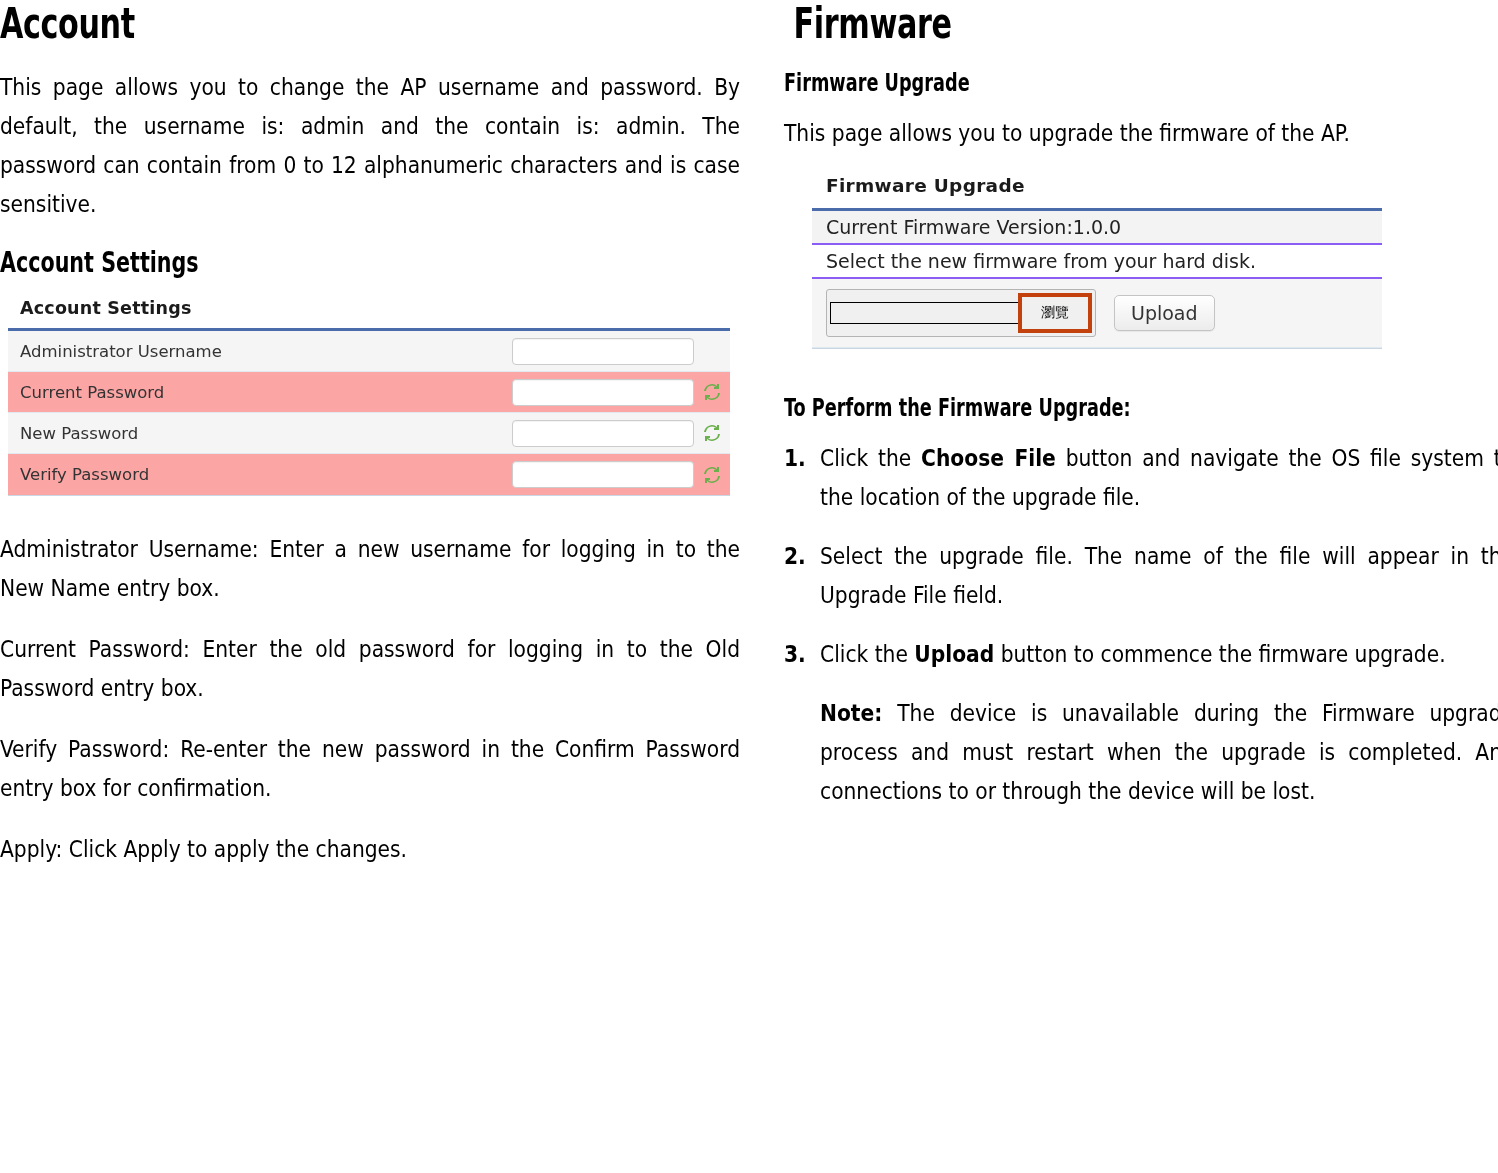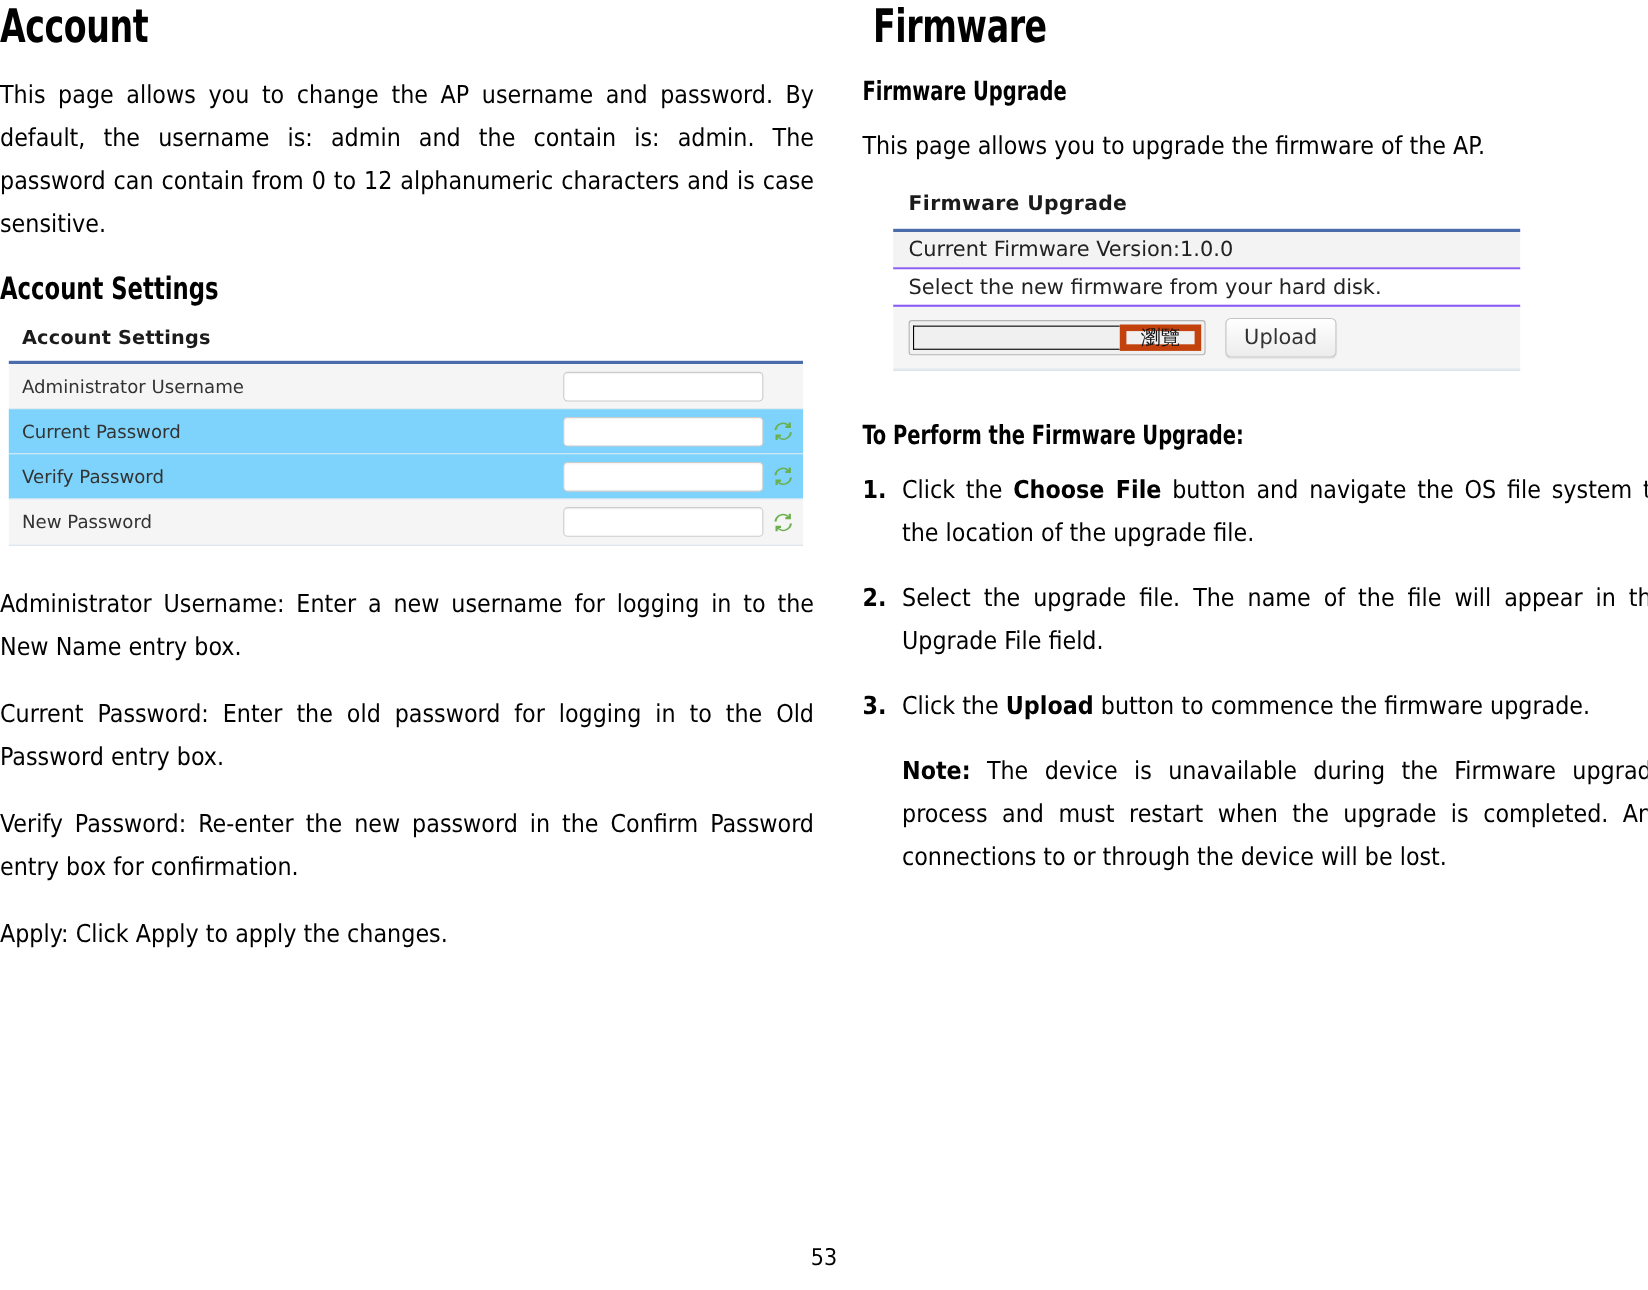--- a/index.html
+++ b/index.html
@@ -112,21 +112,21 @@
   }
   .shot-account .row {
     display: flex;
     align-items: center;
     height: 41px;
     padding: 0 0 0 12px;
     border-bottom: 1px solid #e2e9f0;
   }
   .shot-account .row:last-child { border-bottom: none; }
   .shot-account .row.alt { background: #f5f5f5; }
-  .shot-account .row.plain { background: #7dd3fc; }
+  .shot-account .row.plain { background: #fca5a5; }
   .shot-account .lbl {
     font-size: 16.5px;
     color: #333;
     flex: 0 0 auto;
   }
   .shot-account .ctl {
     margin-left: auto;
     display: flex;
     align-items: center;
     padding-right: 8px;
@@ -192,24 +192,24 @@
   .filewrap .fname {
     width: 188px;
     height: 22px;
     background: #f0f0f0;
     border: 1px solid #000;
     border-right: none;
     display: block;
   }
   .filewrap .browse {
     min-width: 74px;
-    height: 24px;
+    height: 40px;
     background: #f0f0f0;
-    border: 6px solid #c2410c;
-    font-size: 18px;
+    border: 4px solid #c2410c;
+    font-size: 14px;
     color: #111;
     display: flex;
     align-items: center;
     justify-content: center;
     font-family: "DejaVu Sans", sans-serif;
   }
   .btn-upload {
     min-width: 88px;
     height: 36px;
     padding: 0 16px;
@@ -273,35 +273,35 @@
             <input class="txt" type="password" value="" style="">
             <span class="refresh">
               <svg width="20" height="20" viewBox="0 0 20 20">
                   <path d="M4 9a6 6 0 0 1 10-4l-2 0 0 2 5 0 0-5-2 0 0 2A8 8 0 0 0 2 9z" fill="#6ab04c"></path>
                   <path d="M16 11a6 6 0 0 1-10 4l2 0 0-2-5 0 0 5 2 0 0-2A8 8 0 0 0 18 11z" fill="#6ab04c"></path>
                 </svg>
             </span>
           </span>
         </div>
 
-        <div class="row plain">
-          <span class="lbl">Verify Password</span>
+        <div class="row alt">
+          <span class="lbl">New Password</span>
           <span class="ctl">
             <input class="txt" type="password" value="" style="">
             <span class="refresh">
               <svg width="20" height="20" viewBox="0 0 20 20">
                   <path d="M4 9a6 6 0 0 1 10-4l-2 0 0 2 5 0 0-5-2 0 0 2A8 8 0 0 0 2 9z" fill="#6ab04c"></path>
                   <path d="M16 11a6 6 0 0 1-10 4l2 0 0-2-5 0 0 5 2 0 0-2A8 8 0 0 0 18 11z" fill="#6ab04c"></path>
                 </svg>
             </span>
           </span>
         </div>
 
-        <div class="row alt">
-          <span class="lbl">New Password</span>
+        <div class="row plain">
+          <span class="lbl">Verify Password</span>
           <span class="ctl">
             <input class="txt" type="password" value="" style="">
             <span class="refresh">
               <svg width="20" height="20" viewBox="0 0 20 20">
                   <path d="M4 9a6 6 0 0 1 10-4l-2 0 0 2 5 0 0-5-2 0 0 2A8 8 0 0 0 2 9z" fill="#6ab04c"></path>
                   <path d="M16 11a6 6 0 0 1-10 4l2 0 0-2-5 0 0 5 2 0 0-2A8 8 0 0 0 18 11z" fill="#6ab04c"></path>
                 </svg>
             </span>
           </span>
         </div>
@@ -355,15 +355,14 @@
       <li>
         <span class="num">3.</span><span>Click the </span><b>Upload</b><span> button to commence the firmware upgrade.</span>
       </li>
       <li class="note-item">
         <b>Note:</b><span> The device is unavailable during the Firmware upgrade process and must restart when the upgrade is completed. Any connections to or through the device will be lost.</span>
       </li>
     </ol>
 
   </div>
 
-  <div class="folio">53</div>
 
 </div>
 
 </body></html>

